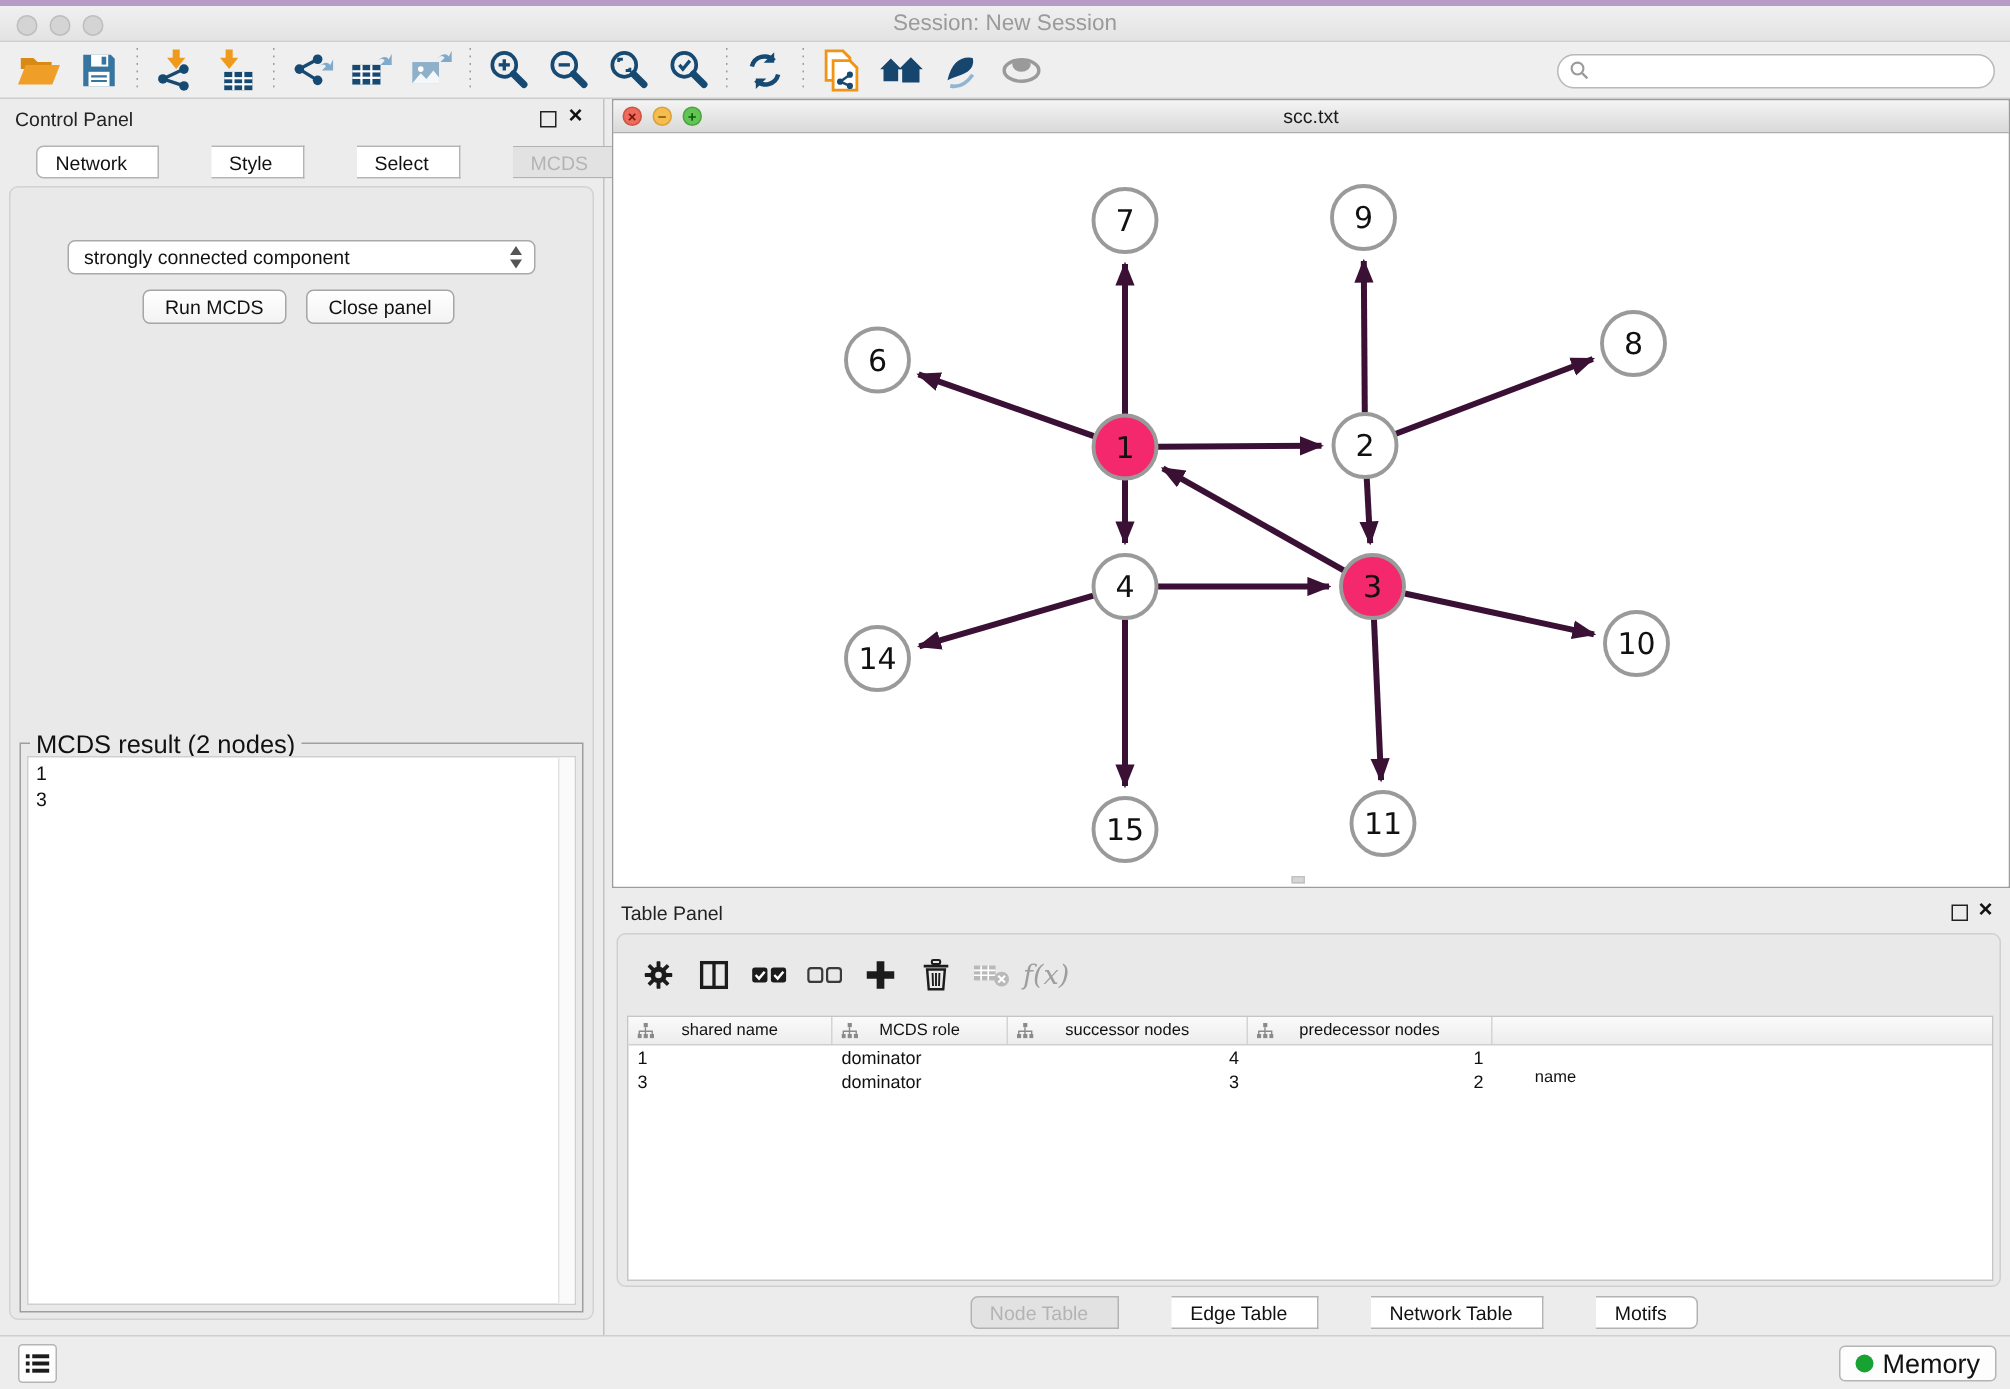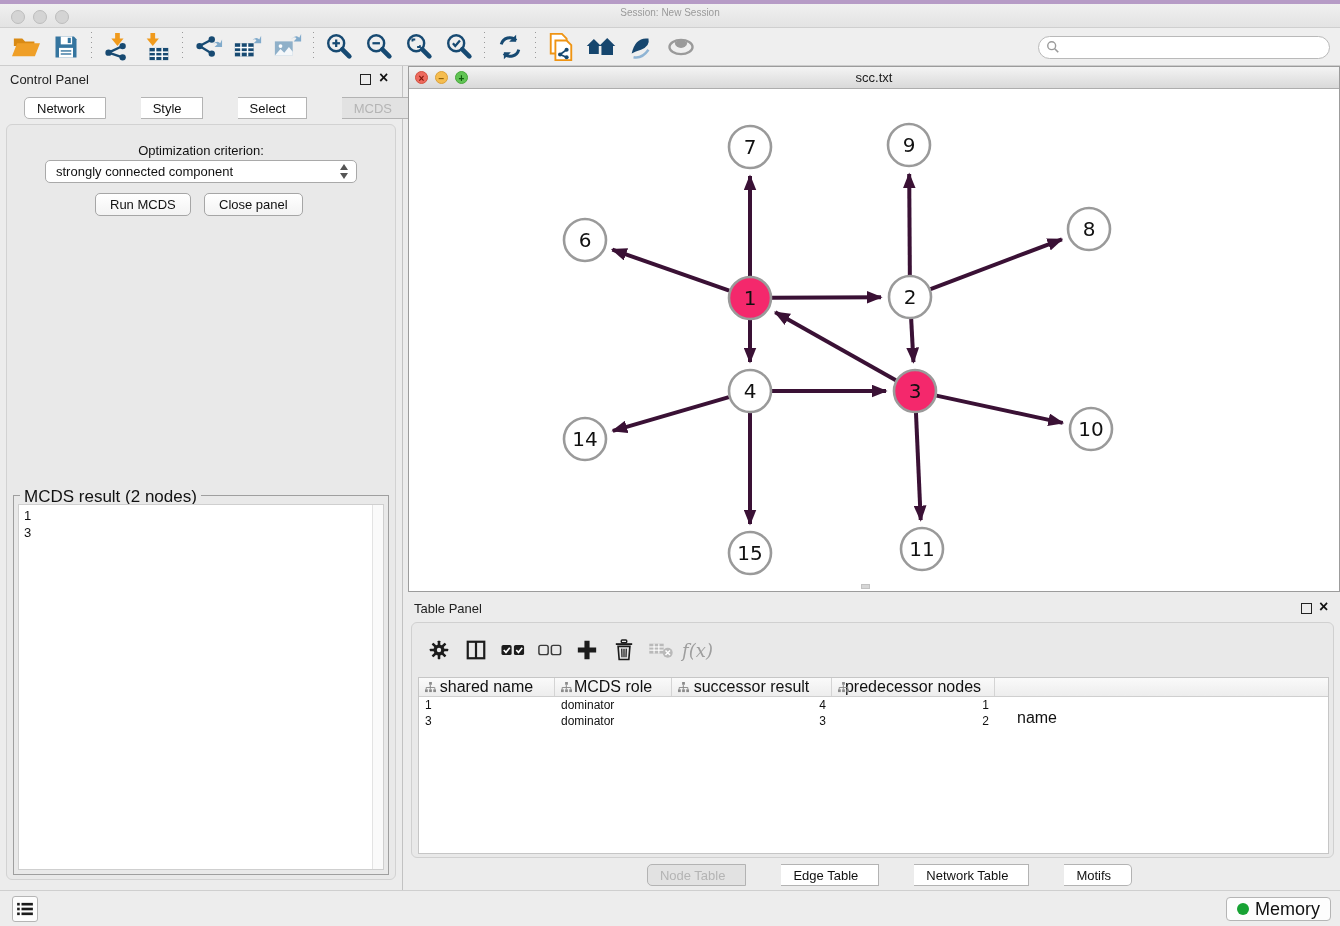--- a/index.html
+++ b/index.html
@@ -14,21 +14,21 @@
   
   .window-edge { position:absolute; left:0; top:0; width:1340px; height:4px; background:#b69bc6; }
   
   .titlebar {
     position:absolute; left:0; top:4px; width:1340px; height:24px;
     background:linear-gradient(#f0f0f0,#e3e3e3);
     border-bottom:1px solid #cfcfcf;
   }
   .traffic { position:absolute; top:6px; width:14px; height:14px; border-radius:50%; background:#d4d4d4; border:1px solid #bdbdbd; }
   .t1{left:11px;} .t2{left:33px;} .t3{left:55px;}
-  .main-title { position:absolute; left:0; top:3px; width:100%; text-align:center; font-size:10px; color:#9a9a9a; }
+  .main-title { position:absolute; left:0; top:3px; width:100%; text-align:center; font-size:15px; color:#9a9a9a; }
   
   .toolbar {
     position:absolute; left:0; top:28px; width:1340px; height:38px;
     background:#efefef; border-bottom:1px solid #cdcdcd;
     display:flex; align-items:center; padding-left:6px;
   }
   .tb-btn { width:40px; height:34px; display:flex; align-items:center; justify-content:center; flex:0 0 auto; }
   .tb-sep { width:1px; height:30px; margin:0 5px; flex:0 0 auto;
     background-image:linear-gradient(#9a9a9a 30%, rgba(0,0,0,0) 0%);
     background-size:1px 5px; background-repeat:repeat-y; }
@@ -92,21 +92,21 @@
   .net-grip { position:absolute; left:452px; bottom:2px; width:9px; height:5px; background:#d6d6d6; border:1px solid #c2c2c2; }
   
   .table-panel { position:absolute; left:404px; top:595px; width:936px; height:295px; background:#ececec; }
   .tp-float { left:897px; } .tp-close { left:915px; }
   .tp-card { position:absolute; left:7px; top:27px; width:923px; height:236px; background:#e9e9e9; border:1px solid #d0d0d0; border-radius:6px; }
   .tp-toolbar { position:absolute; left:8px; top:8px; height:38px; display:flex; align-items:center; }
   .tp-btn { width:37px; height:34px; display:flex; align-items:center; justify-content:center; }
   .fx-label { font-family:"DejaVu Serif", serif; font-style:italic; font-size:18px; color:#9e9e9e; }
   .node-table { position:absolute; left:6px; top:54px; width:911px; height:177px; background:#fff; border:1px solid #c6c6c6; overflow:hidden; }
   .thead { display:flex; height:19px; background:linear-gradient(#fafafa,#ededed); border-bottom:1px solid #cfcfcf; }
-  .th { display:flex; align-items:center; justify-content:center; gap:5px; font-size:16px; color:#111; border-right:1px solid #d4d4d4; position:relative; }
+  .th { display:flex; align-items:center; justify-content:center; gap:5px; font-size:11px; color:#111; border-right:1px solid #d4d4d4; position:relative; }
   .th .tree-ic { position:absolute; left:6px; top:4px; }
   .c0{width:136px;} .c1{width:117px;} .c2{width:160px;} .c3{width:163px;} .c4{width:85px; border-right:1px solid #d4d4d4;margin-top:40px;}
   .trow { display:flex; height:16px; font-size:12px; line-height:16px; }
   .td { padding:0 6px; overflow:hidden; white-space:nowrap; }
   .td.right { text-align:right; }
   .tp-tabs { bottom:4px; top:auto; }
   
   .status-bar { position:absolute; left:0; top:890px; width:1340px; height:36px; background:#ededed; border-top:1px solid #cfcfcf; }
   .list-btn { position:absolute; left:12px; top:5px; width:26px; height:26px; background:#fdfdfd; border:1px solid #b5b5b5; border-radius:3px; display:flex; align-items:center; justify-content:center; }
   .memory-btn { position:absolute; right:9px; top:6px; height:24px; background:#fdfdfd; border:1px solid #b5b5b5; border-radius:4px; font-size:18px; display:flex; align-items:center; gap:6px; padding:0 10px; color:#111; }
@@ -312,21 +312,20 @@
   <div class="panel-head-title">Control Panel</div>
   <div class="panel-float cp-float"></div>
   <div class="panel-close cp-close">×</div>
   <div class="tabs-row cp-tabs">
     <div class="tab">Network</div>
     <div class="tab">Style</div>
     <div class="tab">Select</div>
     <div class="tab selected">MCDS</div>
   </div>
   <div class="cp-card">
-    <div class="opt-label">Optimization criterion:</div>
     <div class="criterion">
       <span>strongly connected component</span>
       <span class="stepper"></span>
     </div>
     <button class="cp-btn run-btn">Run MCDS</button>
     <button class="cp-btn closep-btn">Close panel</button>
     <div class="result-box">
       <div class="result-legend">MCDS result (2 nodes)</div>
       <div class="result-area">
         <div>1</div>
@@ -516,21 +515,21 @@
               <svg class="ic" width="11" height="11" viewBox="0 0 12 12">
                 <g fill="#8a8a8a">
                   <rect x="4.5" y="0" width="3" height="3"></rect>
                   <rect x="0" y="8" width="3" height="3"></rect>
                   <rect x="4.5" y="8" width="3" height="3"></rect>
                   <rect x="9" y="8" width="3" height="3"></rect>
                   <path d="M5.8 3 v2.5 M1.3 8 V6 h9.4 v2 M5.8 5 v3" stroke="#8a8a8a" stroke-width="1" fill="none"></path>
                 </g>
               </svg>
             </span>
-          <span>successor result</span>
+          <span>successor nodes</span>
         </div>
         <div class="th c3">
           <span class="tree-ic">
               <svg class="ic" width="11" height="11" viewBox="0 0 12 12">
                 <g fill="#8a8a8a">
                   <rect x="4.5" y="0" width="3" height="3"></rect>
                   <rect x="0" y="8" width="3" height="3"></rect>
                   <rect x="4.5" y="8" width="3" height="3"></rect>
                   <rect x="9" y="8" width="3" height="3"></rect>
                   <path d="M5.8 3 v2.5 M1.3 8 V6 h9.4 v2 M5.8 5 v3" stroke="#8a8a8a" stroke-width="1" fill="none"></path>

